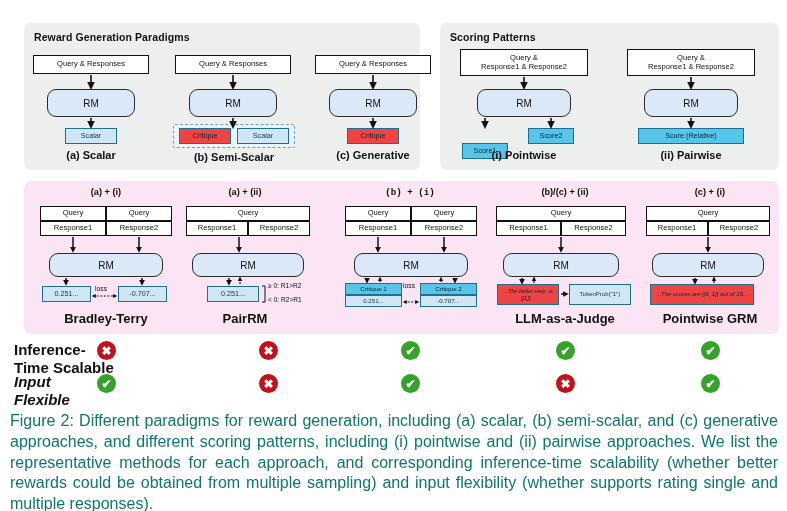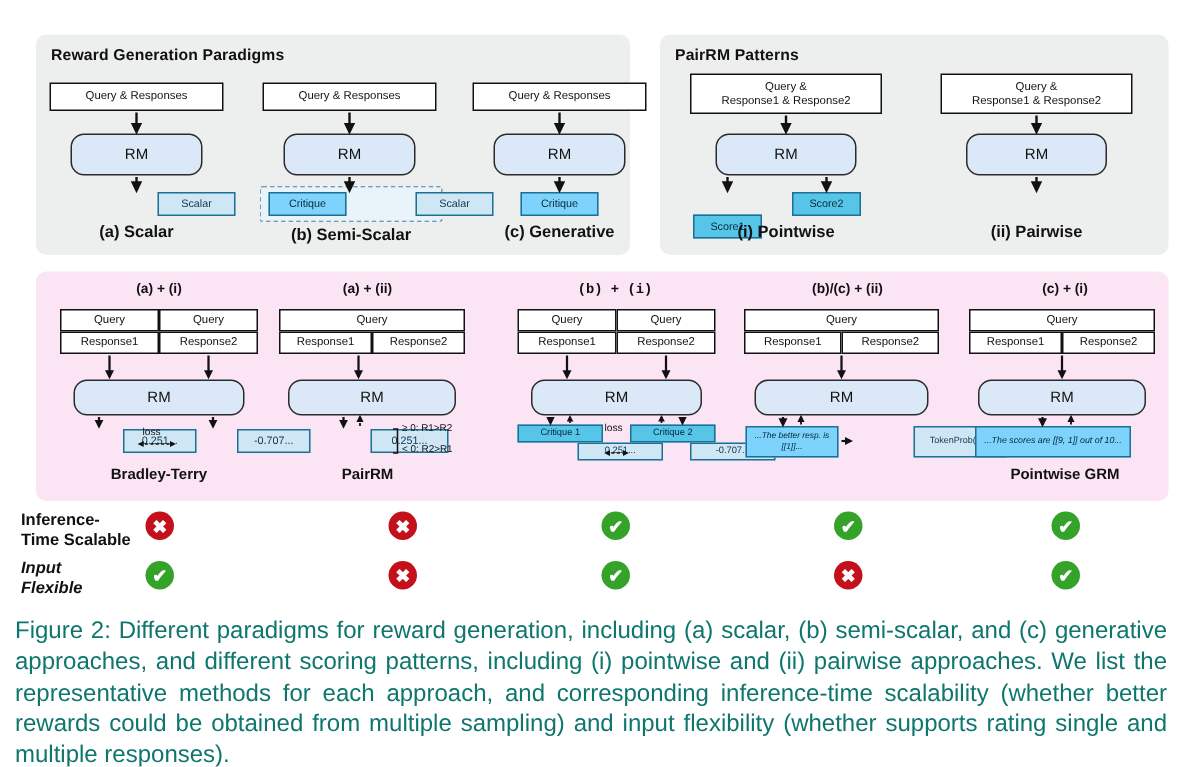--- a/index.html
+++ b/index.html
@@ -30,47 +30,47 @@
     position:absolute;background:#dbe8f7;border:1.4px solid #2b2b2b;
     border-radius:9px;display:flex;align-items:center;justify-content:center;
     font-size:10px;color:#111;box-sizing:border-box;
   }
   .chip{
     position:absolute;box-sizing:border-box;
     border:1.4px solid #1d6f93;
     display:flex;align-items:center;justify-content:center;
     font-size:7.2px;color:#10354a;text-align:center;line-height:1.1;
   }
-  .chip-light{background:#cfe7f5;margin-left:40px;}
-  .chip-dark{background:#7dd3fc;color:#05283a;}
+  .chip-light{background:#cfe7f5;}
+  .chip-dark{background:#ef4444;color:#05283a;}
   .chip-mid{background:#56c5e8;color:#06293b;}
   .dashbox{
     position:absolute;border:1.3px dashed #7a9bb5;background:#e9f3fa;
     border-radius:2px;box-sizing:border-box;
   }
   .caplabel{
     position:absolute;font-weight:bold;font-size:11px;color:#111;
     text-align:center;white-space:nowrap;
   }
   .collabel{
-    position:absolute;font-weight:bold;font-size:10px;color:#111;
+    position:absolute;font-weight:bold;font-size:13px;color:#111;
     text-align:center;white-space:nowrap;
   }
   .combo{
     position:absolute;font-weight:bold;font-size:9.2px;color:#111;
     text-align:center;white-space:nowrap;
   }
   .small-note{
     position:absolute;font-size:6.6px;color:#111;white-space:nowrap;
   }
   .loss{
     position:absolute;font-size:6.8px;color:#111;white-space:nowrap;
   }
   .rowlabel{
-    position:absolute;font-weight:bold;font-size:11px;color:#111;
+    position:absolute;font-weight:bold;font-size:15px;color:#111;
     line-height:1.2;
   }
 
   
   svg.ov{position:absolute;left:0;top:0;width:787px;height:511px;pointer-events:none;}
 
   .mark{position:absolute;width:19px;height:19px;border-radius:50%;
     display:flex;align-items:center;justify-content:center;
     font-size:12px;font-weight:bold;color:#fff;}
   .mark-yes{background:#35a22a;}
@@ -102,36 +102,37 @@
   <div class="chip chip-dark" style="left:179px;top:113px;width:52px;height:16px;">Critique</div>
   <div class="chip chip-light" style="left:237px;top:113px;width:52px;height:16px;">Scalar</div>
   <div class="caplabel" style="left:173px;top:136px;width:122px;">(b) Semi-Scalar</div>
 
   <div class="wbox" style="left:315px;top:40px;width:116px;height:19px;">Query &amp; Responses</div>
   <div class="rm" style="left:329px;top:74px;width:88px;height:28px;">RM</div>
   <div class="chip chip-dark" style="left:347px;top:113px;width:52px;height:16px;">Critique</div>
   <div class="caplabel" style="left:315px;top:134px;width:116px;">(c) Generative</div>
 
   <div class="panel panel-gray" style="left:440px;top:8px;width:339px;height:147px;"></div>
-  <div class="panel-title" style="left:450px;top:16px;">PairRM Patterns</div>
+  <div class="panel-title" style="left:450px;top:16px;">Scoring Patterns</div>
 
   <div class="wbox" style="left:460px;top:34px;width:128px;height:27px;flex-direction:column;">
     <span>Query &amp;</span>
     <span>Response1 &amp; Response2</span>
   </div>
   <div class="rm" style="left:477px;top:74px;width:94px;height:28px;">RM</div>
   <div class="chip chip-mid" style="left:462px;top:113px;width:46px;height:16px;margin-top:15px;">Score1</div>
   <div class="chip chip-mid" style="left:528px;top:113px;width:46px;height:16px;">Score2</div>
   <div class="caplabel" style="left:460px;top:134px;width:128px;">(i) Pointwise</div>
 
   <div class="wbox" style="left:627px;top:34px;width:128px;height:27px;flex-direction:column;">
     <span>Query &amp;</span>
     <span>Response1 &amp; Response2</span>
   </div>
   <div class="rm" style="left:644px;top:74px;width:94px;height:28px;">RM</div>
+  <div class="chip chip-mid" style="left:638px;top:113px;width:106px;height:16px;">Score (Relative)</div>
   <div class="caplabel" style="left:627px;top:134px;width:128px;">(ii) Pairwise</div>
 
   <div class="panel panel-pink" style="left:24px;top:166px;width:755px;height:153px;"></div>
 
   <div class="combo" style="left:36px;top:172px;width:140px;">(a) + (i)</div>
   <div class="wbox" style="left:40px;top:191px;width:66px;height:15px;">Query</div>
   <div class="wbox" style="left:106px;top:191px;width:66px;height:15px;">Query</div>
   <div class="wbox" style="left:40px;top:206px;width:66px;height:15px;">Response1</div>
   <div class="wbox" style="left:106px;top:206px;width:66px;height:15px;">Response2</div>
   <div class="rm" style="left:49px;top:238px;width:114px;height:24px;">RM</div>
@@ -162,20 +163,21 @@
   <div class="chip chip-light" style="left:420px;top:280px;width:57px;height:12px;font-size:6.2px;">-0.707...</div>
   <div class="loss" style="left:403px;top:267px;">loss</div>
 
   <div class="combo" style="left:490px;top:172px;width:150px;">(b)/(c) + (ii)</div>
   <div class="wbox" style="left:496px;top:191px;width:130px;height:15px;">Query</div>
   <div class="wbox" style="left:496px;top:206px;width:65px;height:15px;">Response1</div>
   <div class="wbox" style="left:561px;top:206px;width:65px;height:15px;">Response2</div>
   <div class="rm" style="left:503px;top:238px;width:116px;height:24px;">RM</div>
   <div class="chip chip-dark italic" style="left:497px;top:269px;width:62px;height:21px;font-size:5.6px;padding:0 2px;">...The better resp. is [[1]]...</div>
   <div class="chip chip-light" style="left:569px;top:269px;width:62px;height:21px;font-size:6px;">TokenProb("1")</div>
+  <div class="collabel" style="left:480px;top:296px;width:170px;">LLM-as-a-Judge</div>
 
   <div class="combo" style="left:640px;top:172px;width:140px;">(c) + (i)</div>
   <div class="wbox" style="left:646px;top:191px;width:124px;height:15px;">Query</div>
   <div class="wbox" style="left:646px;top:206px;width:62px;height:15px;">Response1</div>
   <div class="wbox" style="left:708px;top:206px;width:62px;height:15px;">Response2</div>
   <div class="rm" style="left:652px;top:238px;width:112px;height:24px;">RM</div>
   <div class="chip chip-dark italic" style="left:650px;top:269px;width:104px;height:21px;font-size:5.9px;padding:0 3px;">...The scores are [[9, 1]] out of 10...</div>
   <div class="collabel" style="left:640px;top:296px;width:140px;">Pointwise GRM</div>
 
   <div class="rowlabel" style="left:14px;top:326px;">

